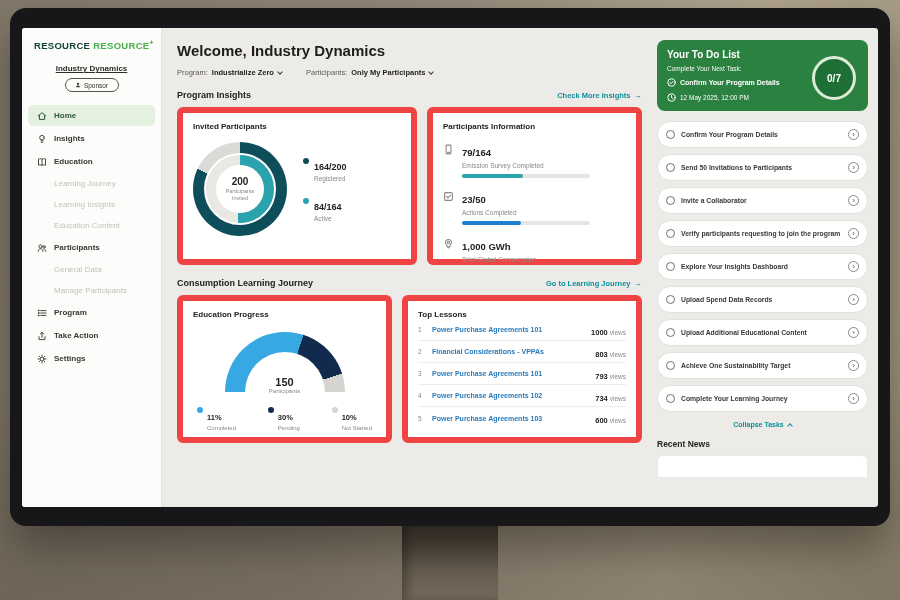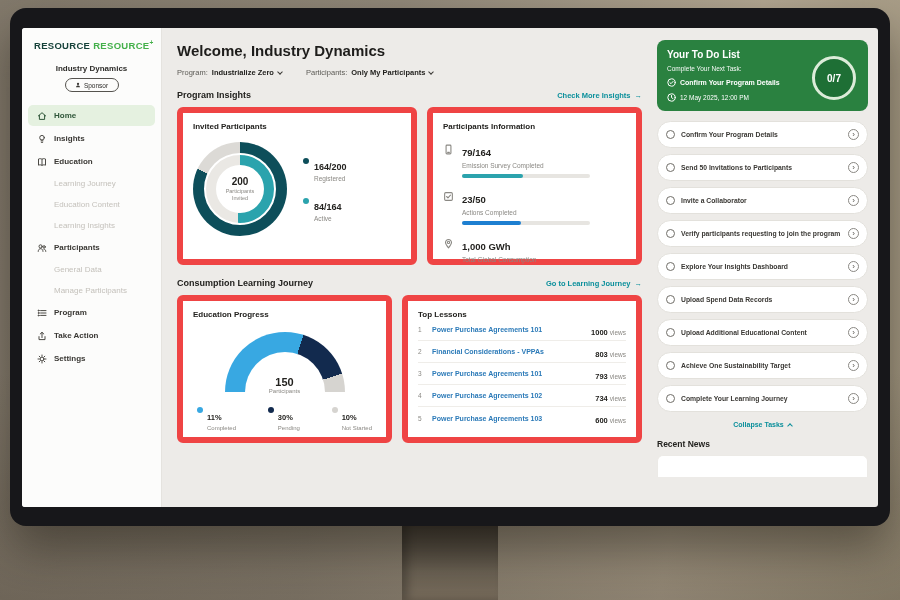--- a/index.html
+++ b/index.html
@@ -17,21 +17,21 @@
   .screen { position:absolute; left:12px; top:20px; width:856px; height:479px;
     background:#edebe8; border-radius:3px; overflow:hidden; }
 
   
   .sidebar { position:absolute; left:0; top:0; width:140px; height:100%;
     background:#fcfcfb; border-right:1px solid #e5e3df; padding-top:11px; }
   .logo { padding-left:12px; font-size:9.5px; font-weight:bold; letter-spacing:0.3px; white-space:nowrap; }
   .logo .res { color:#16423a; }
   .logo .adv { color:#44b04a; }
   .logo .plus { color:#44b04a; font-size:6.5px; vertical-align:super; }
-  .org { text-align:center; font-size:8px; font-weight:bold; color:#2e2d2a; margin-top:13px; }
+  .org { text-align:center; font-size:8px; font-weight:bold; color:#2e2d2a; margin-top:13px;text-decoration:underline; }
   .badge { width:54px; margin:5px auto 0; border:1px solid #55534e; border-radius:9px;
     font-size:6.5px; color:#2e2d2a; display:flex; align-items:center; justify-content:center; gap:3px; padding:2.5px 0; }
   .badge svg { width:6px; height:6px; }
   .nav { margin-top:13px; }
   .nav-item { display:flex; align-items:center; gap:7px; height:21px; padding:0 9px; margin:2px 6px;
     font-size:8px; font-weight:bold; color:#3a3834; border-radius:5px; cursor:pointer; white-space:nowrap; }
   .nav-item.active { background:#e5f1e0; color:#2f5639;margin-top:8px; }
   .nav-item.sub { padding-left:26px; color:#c4c1bb; font-weight:normal; height:19px; }
   .nicon { width:10px; height:10px; flex:0 0 auto; }
   .nicon path, .nicon circle, .nicon rect { fill:none; stroke:#4b4944; stroke-width:1; stroke-linecap:round; stroke-linejoin:round; }
@@ -161,24 +161,24 @@
           <div class="nav-item">
             <svg class="nicon" viewBox="0 0 10 10">
                 <path d="M5 2.2 C4.1 1.5 2.6 1.5 1.5 2 V8.2 C2.6 7.7 4.1 7.7 5 8.4 C5.9 7.7 7.4 7.7 8.5 8.2 V2 C7.4 1.5 5.9 1.5 5 2.2 V8.4"></path>
               </svg>
             <span>Education</span>
           </div>
           <div class="nav-item sub">
             <span>Learning Journey</span>
           </div>
           <div class="nav-item sub">
+            <span>Learning Insights</span>
+          </div>
+          <div class="nav-item sub">
             <span>Education Content</span>
-          </div>
-          <div class="nav-item sub">
-            <span>Learning Insights</span>
           </div>
           <div class="nav-item">
             <svg class="nicon" viewBox="0 0 10 10">
                 <circle cx="3.6" cy="3.4" r="1.6"></circle>
                 <circle cx="7.1" cy="3.9" r="1.2"></circle>
                 <path d="M1.2 8.4 C1.2 6.7 2.3 5.7 3.6 5.7 C4.9 5.7 6 6.7 6 8.4 M6.9 6.1 C7.9 6.1 8.8 7 8.8 8.4"></path>
               </svg>
             <span>Participants</span>
           </div>
           <div class="nav-item sub">

